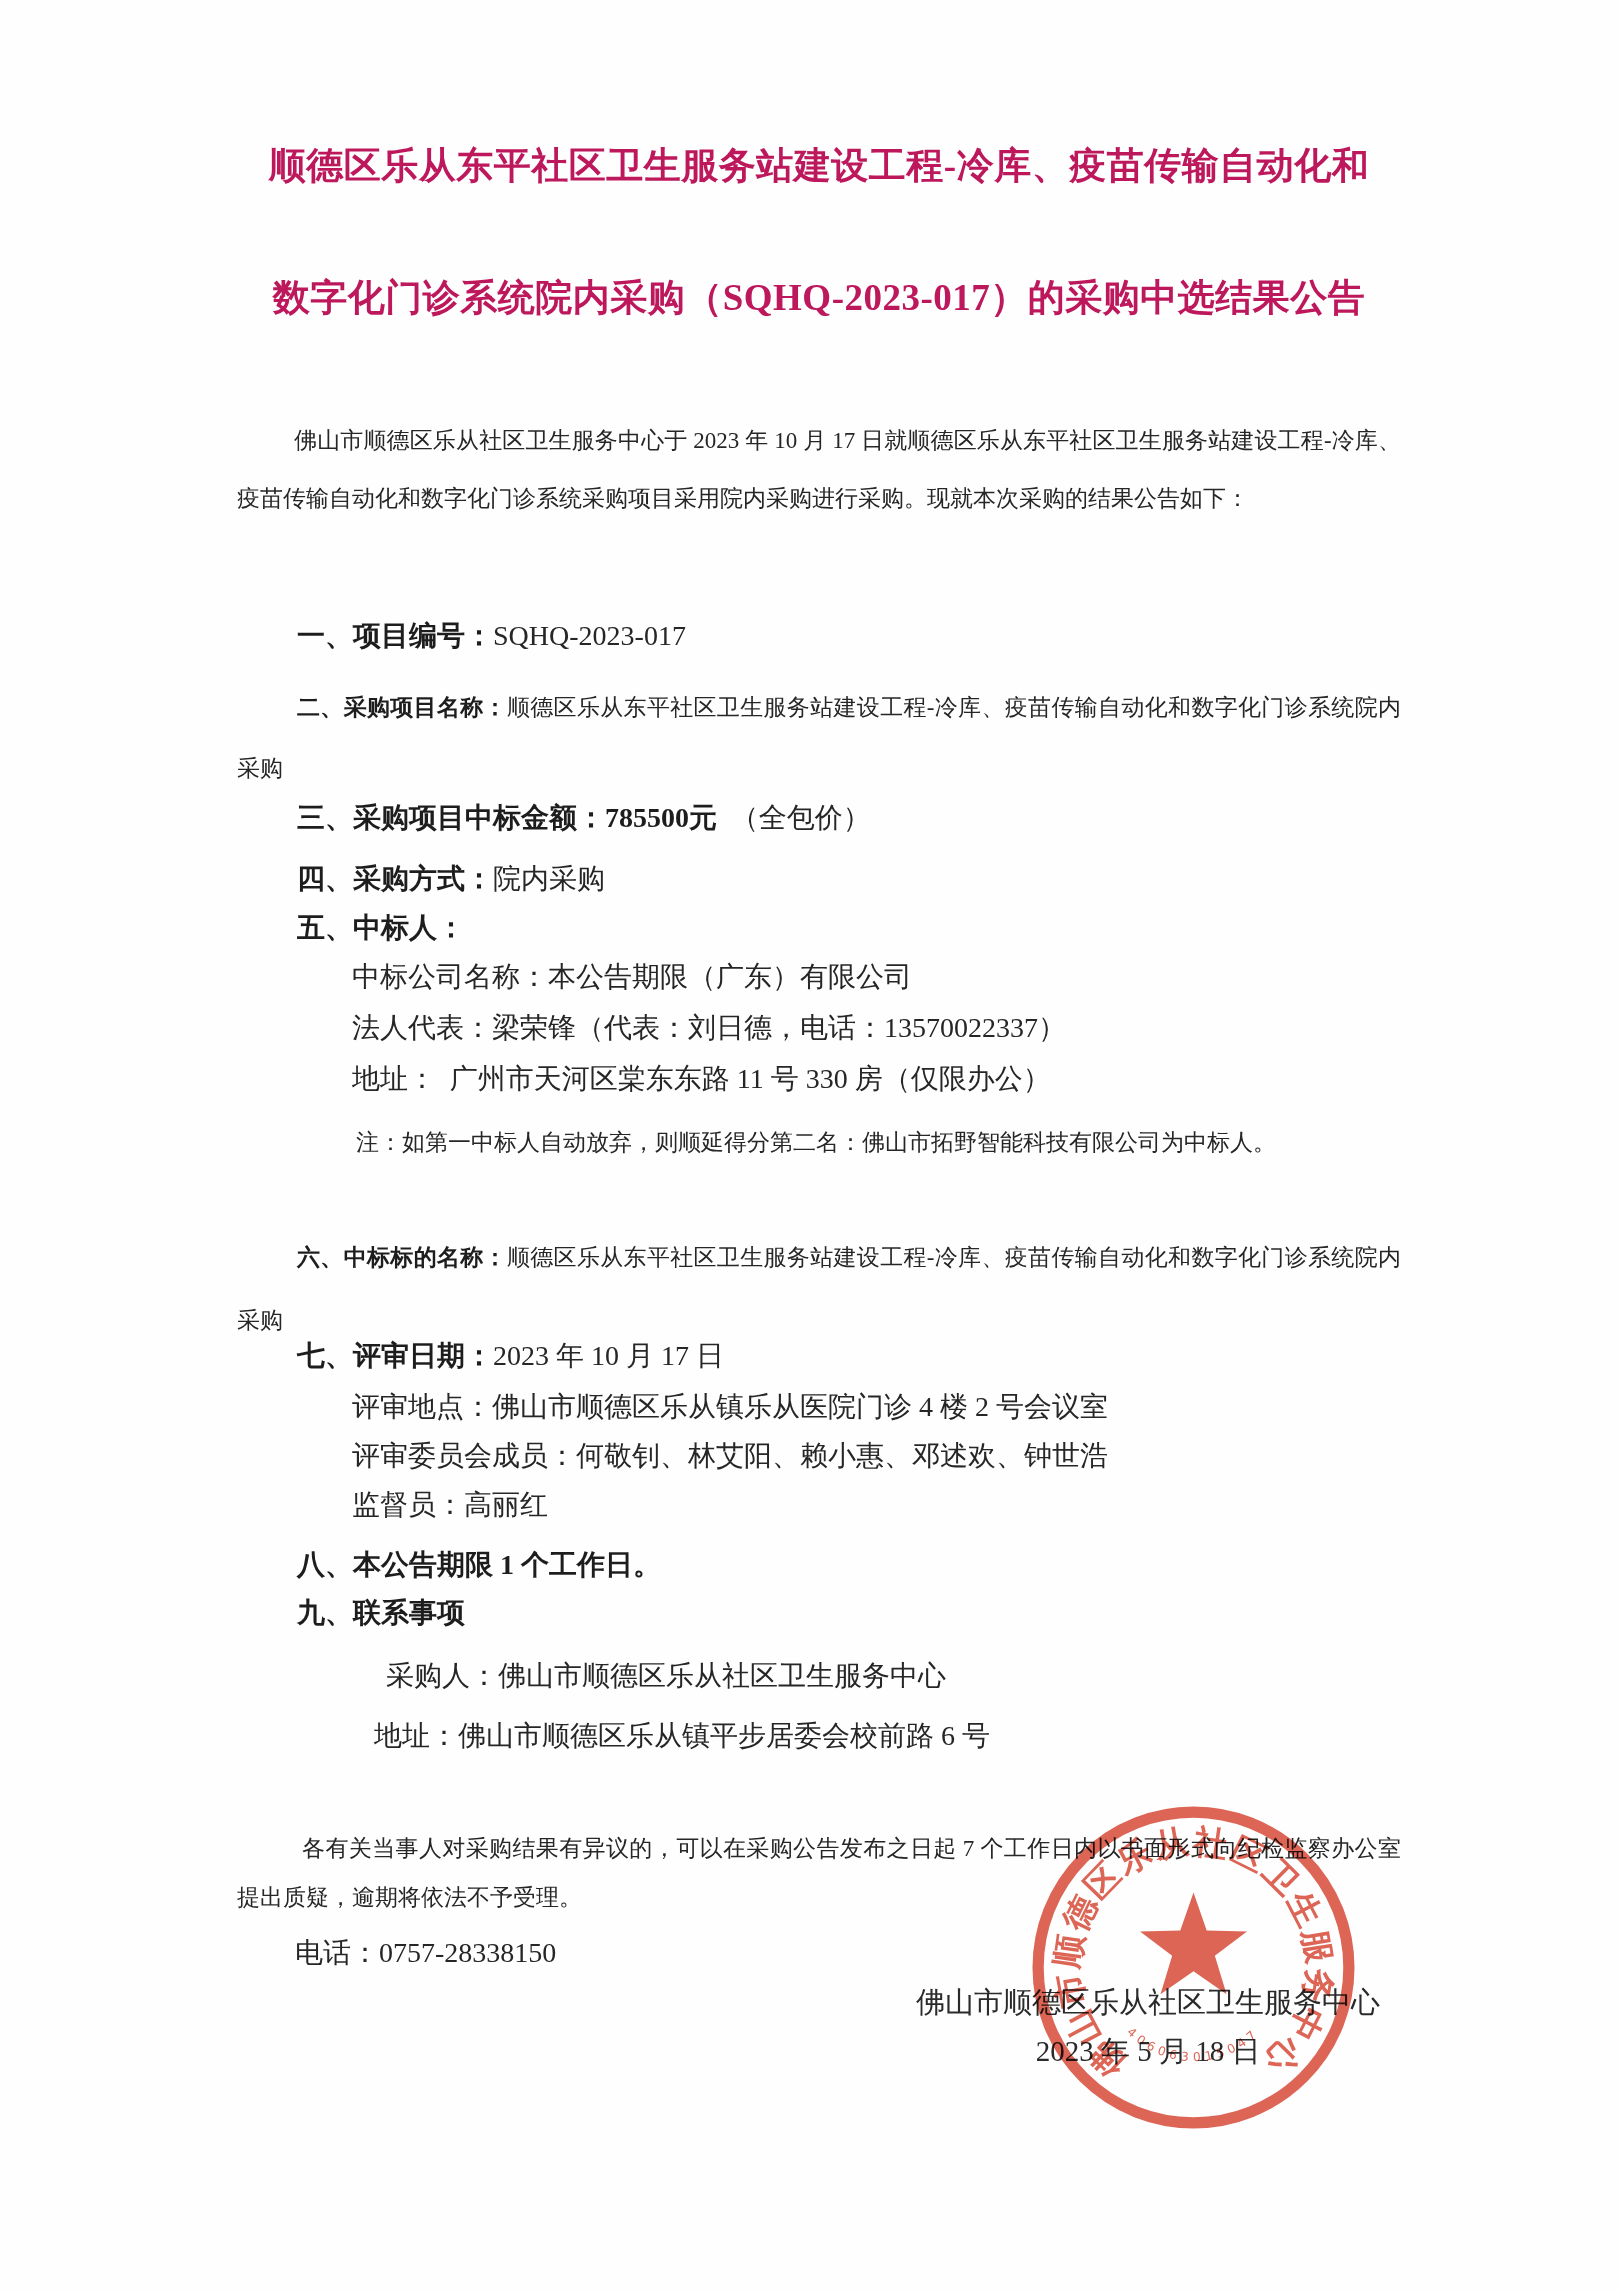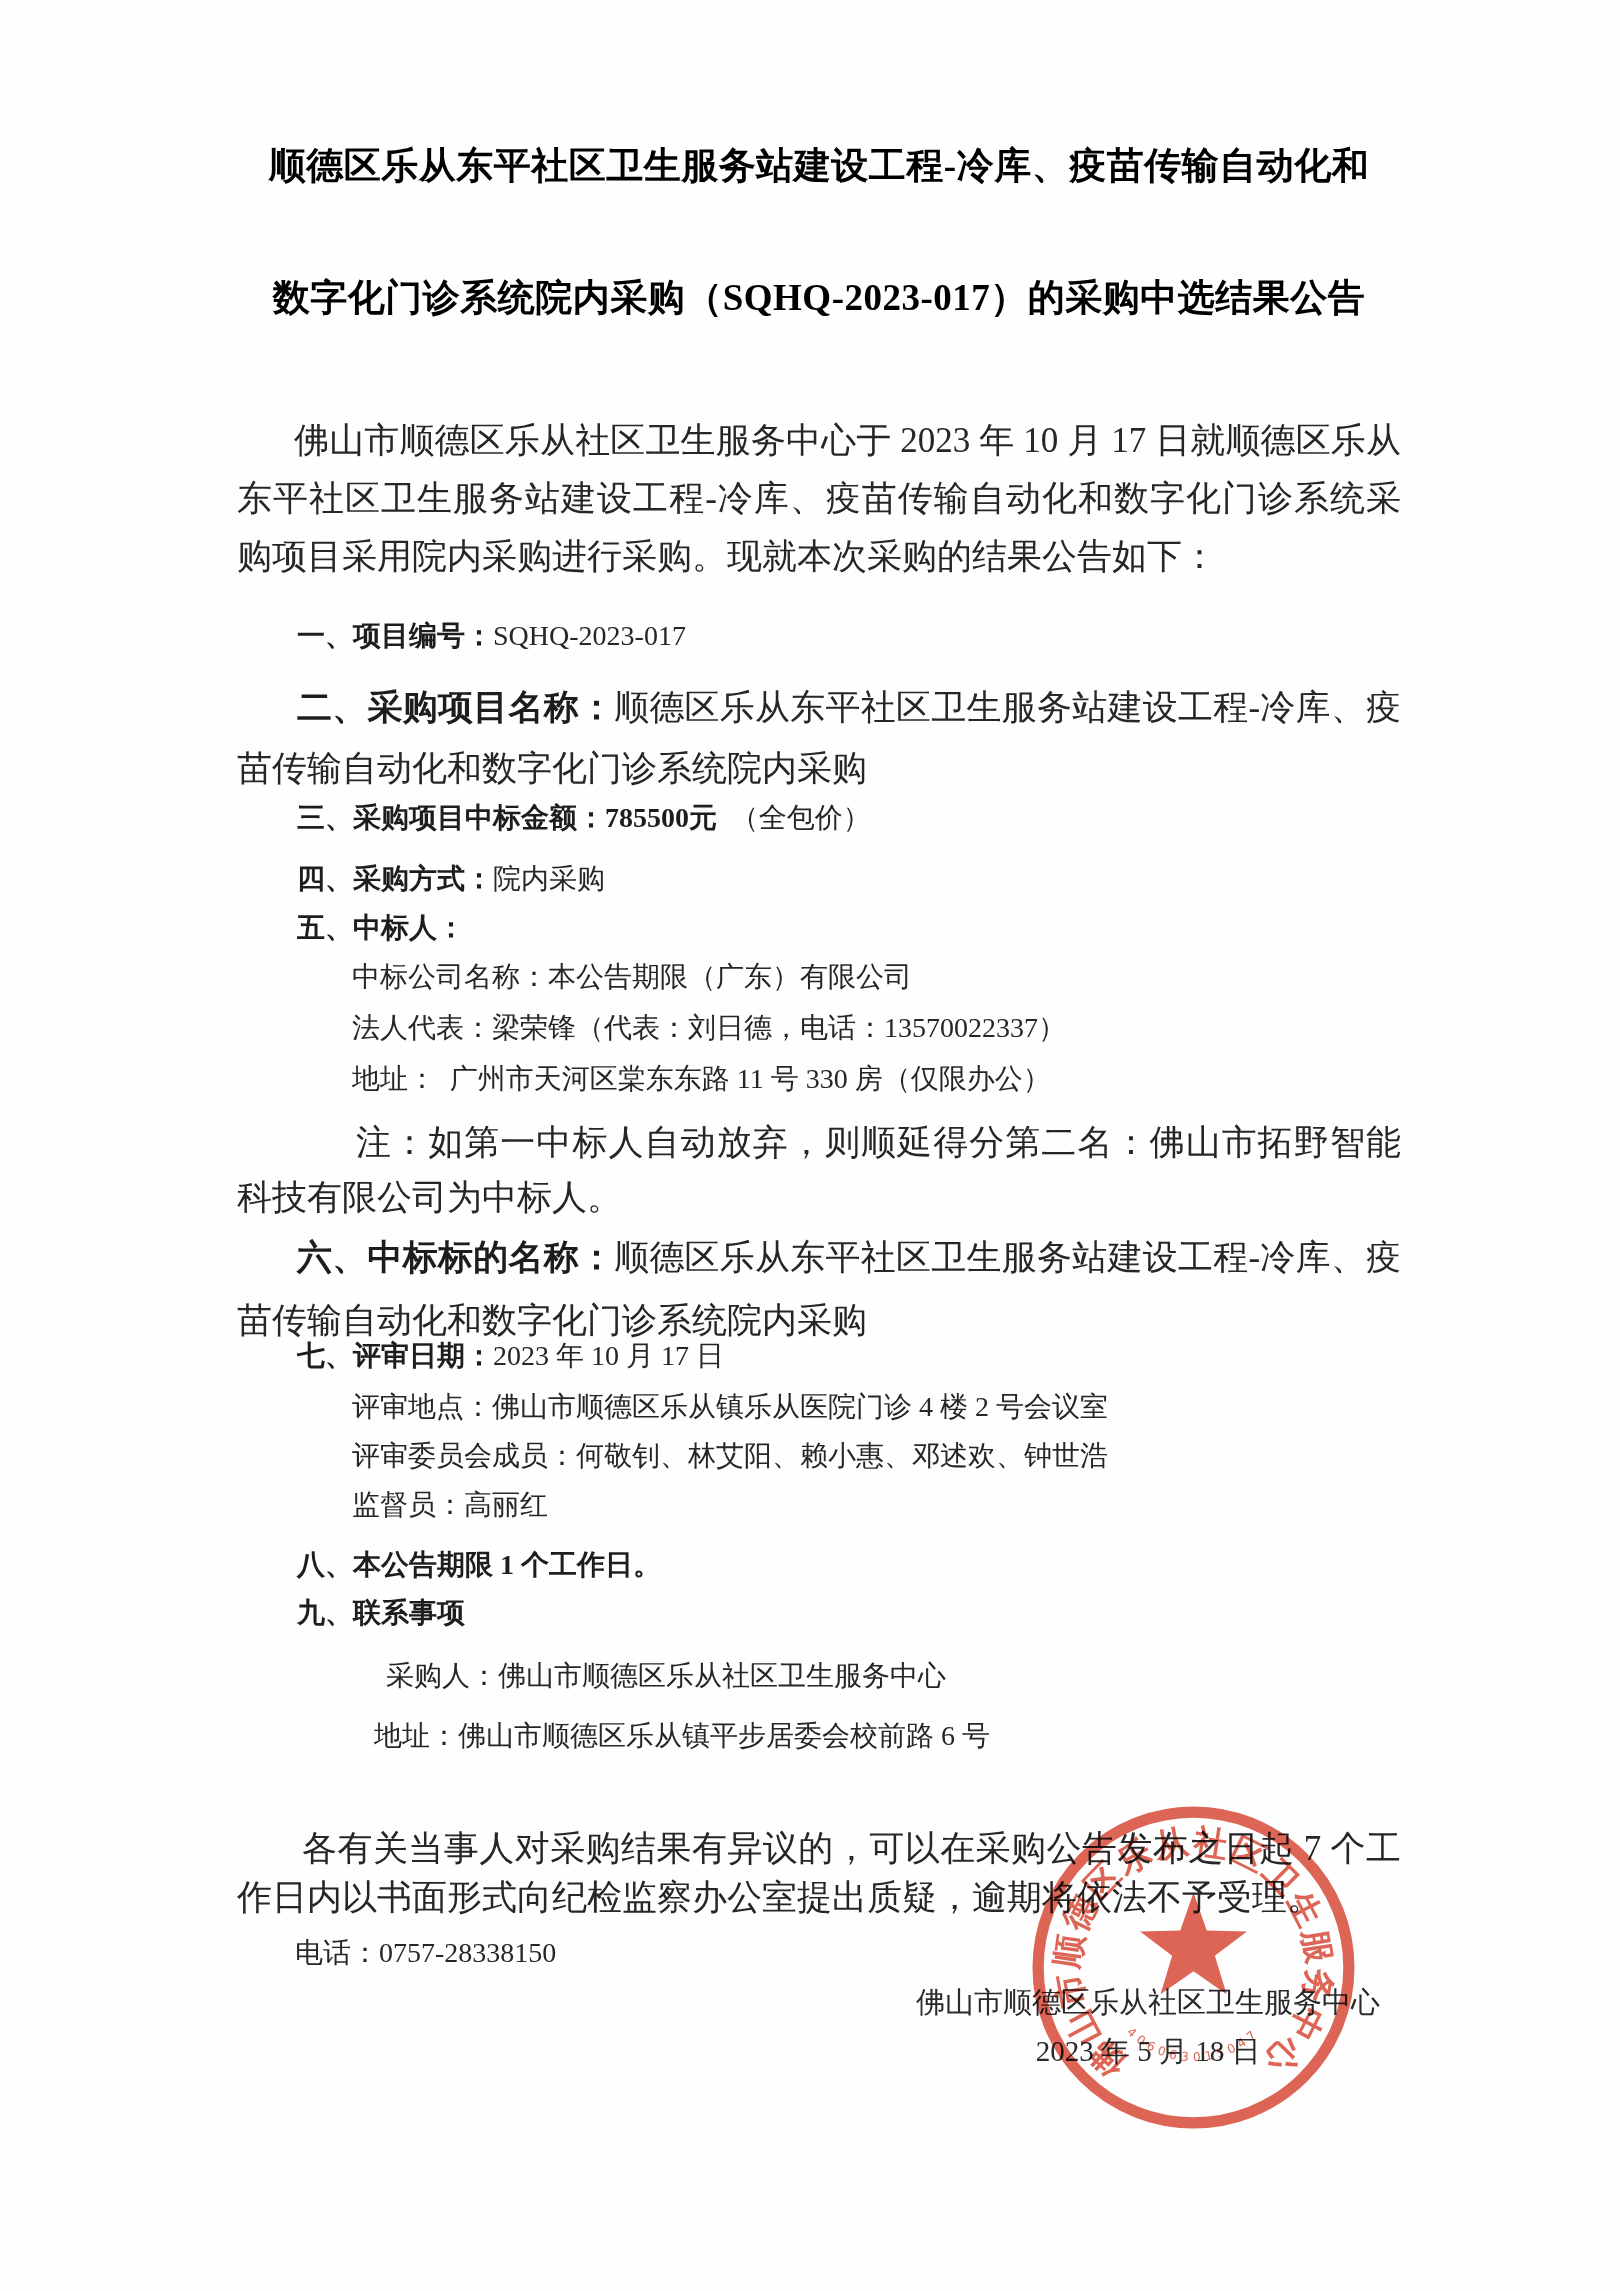--- a/index.html
+++ b/index.html
@@ -9,31 +9,31 @@
     margin:0 auto;
     background:#fefefe;
     font-family:"Liberation Serif","DejaVu Serif",serif;
     color:#262626;
     overflow:hidden;
   }
   .content { position:absolute; left:237px; top:0; width:1164px; height:100%; }
   .title {
     position:absolute; width:100%;
     text-align:center; font-weight:700;
-    font-size:37px; line-height:47px; color:#000000;
+    font-size:37px; line-height:47px; color:#be185d;
     letter-spacing:0.5px;
   }
   .ln {
     position:absolute; width:100%;
     font-size:28px; line-height:39px;
     white-space:nowrap;
   }
   .wrap {
     position:absolute; width:100%;
-    font-size:35px; text-align:justify;
+    font-size:23px; text-align:justify;
   }
   .lbl { font-weight:700; color:#1d1d1d; }
   .val { font-weight:400; }
   .gap-sm { display:inline-block; width:13.7px; }
   .contact-row { position:absolute; width:100%; height:41px; font-size:29px; }
   .contact-row .seg { position:absolute; white-space:nowrap; }
   .sig {
     position:absolute; left:1148px; transform:translateX(-50%);
     font-size:29px; white-space:nowrap; color:#2a2a2a;
   }

